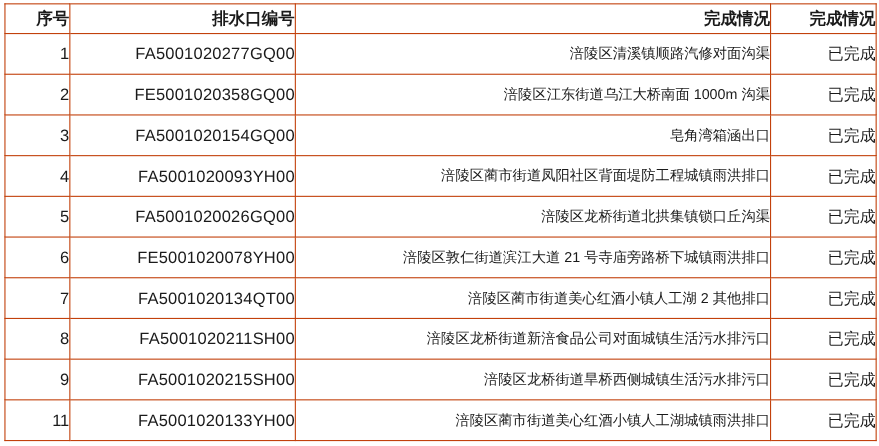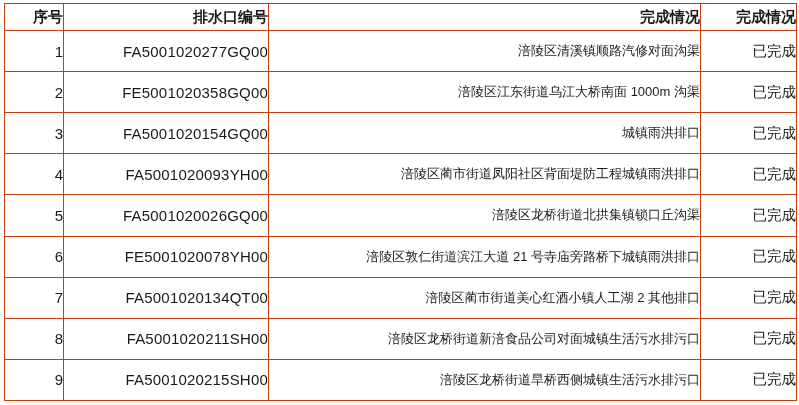--- a/index.html
+++ b/index.html
@@ -69,21 +69,21 @@
   <tr>
     <td class="cell-index">2</td>
     <td class="cell-code">FE5001020358GQ00</td>
     <td class="cell-name">涪陵区江东街道乌江大桥南面 1000m 沟渠</td>
     <td class="cell-status">已完成</td>
   </tr>
 
   <tr>
     <td class="cell-index">3</td>
     <td class="cell-code">FA5001020154GQ00</td>
-    <td class="cell-name">城镇雨洪排口</td>
+    <td class="cell-name">皂角湾箱涵出口</td>
     <td class="cell-status">已完成</td>
   </tr>
 
   <tr>
     <td class="cell-index">4</td>
     <td class="cell-code">FA5001020093YH00</td>
     <td class="cell-name">涪陵区蔺市街道凤阳社区背面堤防工程城镇雨洪排口</td>
     <td class="cell-status">已完成</td>
   </tr>
 
@@ -116,16 +116,22 @@
   </tr>
 
   <tr>
     <td class="cell-index">9</td>
     <td class="cell-code">FA5001020215SH00</td>
     <td class="cell-name">涪陵区龙桥街道旱桥西侧城镇生活污水排污口</td>
     <td class="cell-status">已完成</td>
   </tr>
 
 
+  <tr>
+    <td class="cell-index">11</td>
+    <td class="cell-code">FA5001020133YH00</td>
+    <td class="cell-name">涪陵区蔺市街道美心红酒小镇人工湖城镇雨洪排口</td>
+    <td class="cell-status">已完成</td>
+  </tr>
 
 </tbody>
   </table>
 </div>
 
 </body></html>

